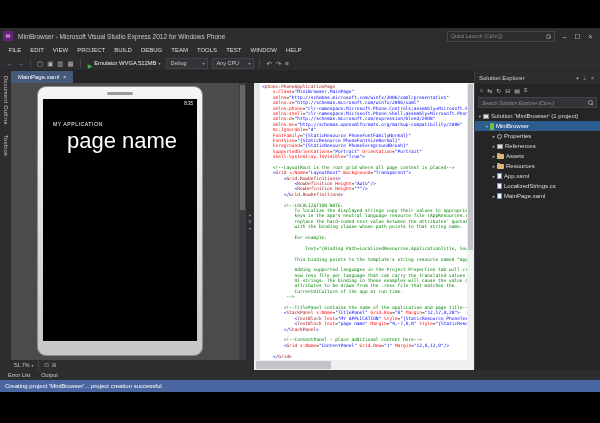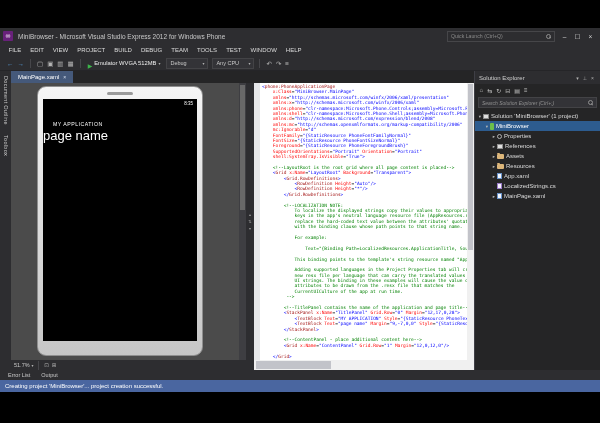--- a/index.html
+++ b/index.html
@@ -43,21 +43,21 @@
   .tab-close{font-size:5px;color:#d8e2f0}
   .edit-split{flex:1;display:flex;min-height:0}
 
   
   .designer{width:228px;background:var(--designer-bg,#4b4b4b);position:relative;overflow:hidden}
   .phone{position:absolute;left:26px;top:3px;width:166px;height:270px;background:linear-gradient(180deg,#f5f5f5,#c6c6c6);border:1px solid #8f8f8f;border-radius:9px;padding:12px 5px 14px}
   .phone-speaker{position:absolute;top:5px;left:50%;width:26px;height:3px;margin-left:-13px;background:#9a9a9a;border-radius:1.5px}
   .phone-screen{width:100%;height:100%;background:#000;position:relative;overflow:hidden}
   .p-clock{position:absolute;top:2px;right:4px;font-size:4.5px;color:#fff}
   .p-apptitle{position:absolute;top:22px;left:10px;font-size:5.2px;letter-spacing:.5px;color:#fff}
-  .p-pagetitle{position:absolute;top:29px;left:0;font-size:13px;font-weight:300;color:#fff;white-space:nowrap}
+  .p-pagetitle{position:absolute;top:29px;left:24px;font-size:22px;font-weight:300;color:#fff;white-space:nowrap}
 
   
   .vscroll{width:7px;background:#3e3e42;position:relative;flex:none}
   .vscroll .thumb{position:absolute;left:1px;right:1px;background:#686868}
   .vscroll.light{background:#f0f0f0}
   .vscroll.light .thumb{background:#c2c3c9}
   .splitter{width:8px;background:#2d2d30;display:flex;flex-direction:column;align-items:center;justify-content:center;gap:3px}
   .splitter span{font-size:4px;color:#989898;line-height:4px}
   .spl-up::before{content:"▴"} .spl-down::before{content:"▾"} .spl-swap::before{content:"⇅"}
 

